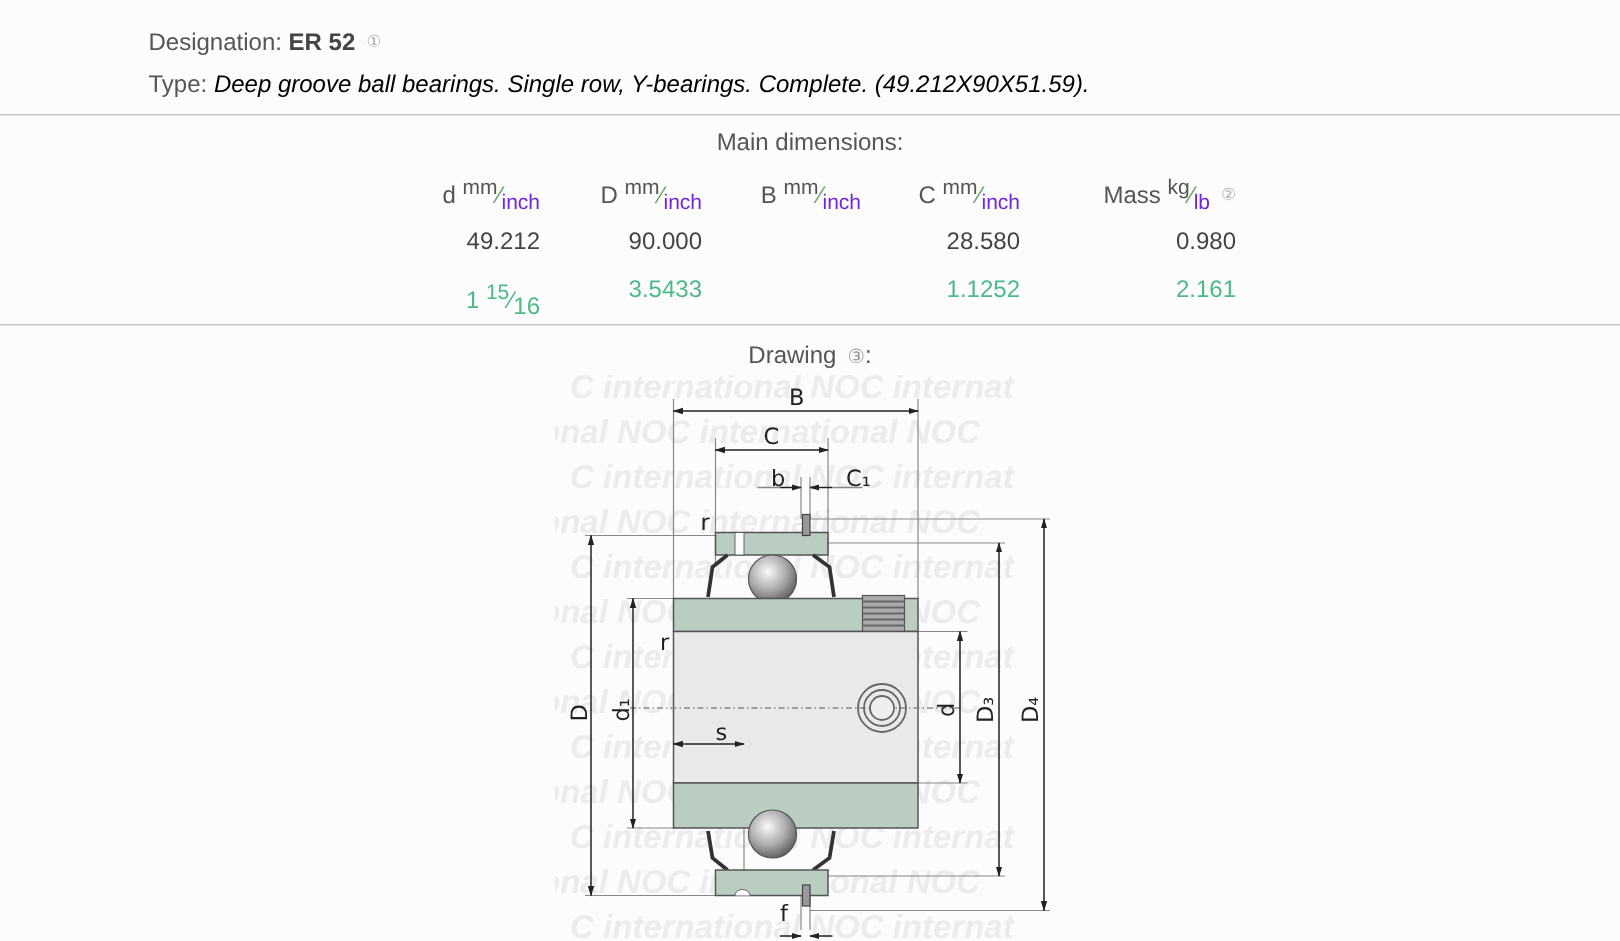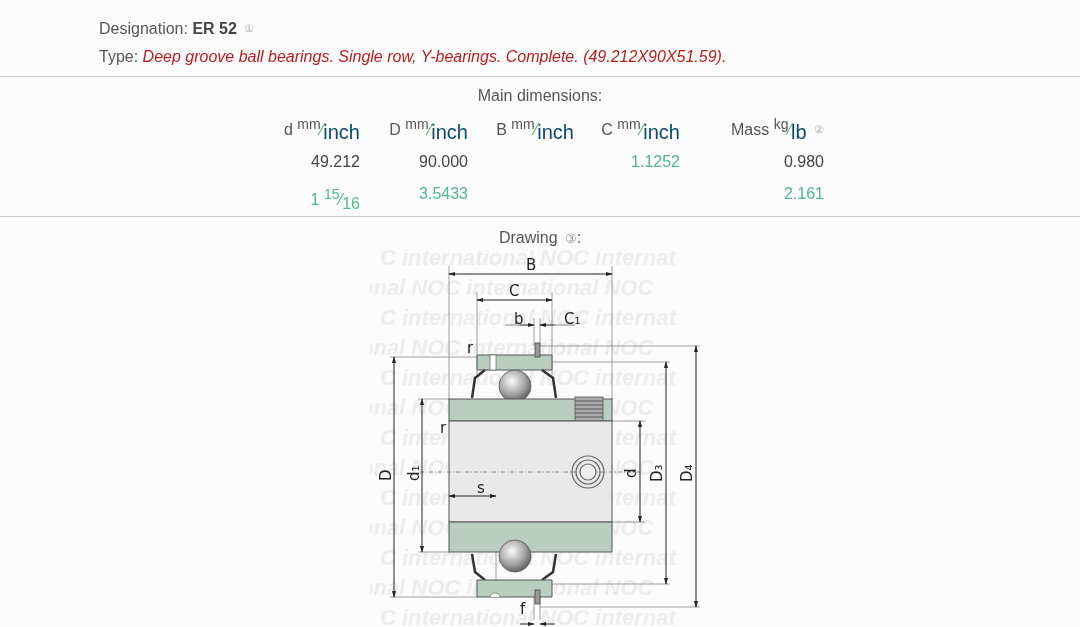--- a/index.html
+++ b/index.html
@@ -14,21 +14,21 @@
     }
     .header {
       position: absolute;
       left: 70px;
       top: 14px;
       font-size: 16px;
       line-height: 28px;
     }
     .header .label { color: #555; margin-left: 29px; }
     .header .value-bold { color: #444; font-weight: bold; }
-    .header .italic { font-style: italic; color: #b91c1c; }
+    .header .italic { font-style: italic; color: #000000; }
     .info-icon {
       display: inline-block;
       font-size: 11px;
       color: #aaa;
       vertical-align: 2px;
       margin-left: 3px;
     }
     .divider {
       position: absolute;
       left: 0;
@@ -53,21 +53,21 @@
       position: absolute;
       text-align: right;
     }
     .col .hdr {
       height: 30px;
       white-space: nowrap;
       color: #555;
     }
     .col .hdr sup { font-size: 14px; color: #555; vertical-align: 6px; }
     .col .hdr .slash { color: #6a6; }
-    .col .hdr .sub { color: #0c4a6e; font-size: 20px; vertical-align: -4px; }
+    .col .hdr .sub { color: #6d28d9; font-size: 14px; vertical-align: -4px; }
     .col .mm { height: 32px; line-height: 32px; color: #444; }
     .col .inch { height: 32px; line-height: 32px; color: #4db88a; }
     .frac sup { font-size: 14px; vertical-align: 6px; }
     .frac sub { font-size: 16px; vertical-align: -4px; }
     .drawing {
       position: absolute;
       left: 370px;
       top: 250px;
       width: 340px;
       height: 377px;
@@ -105,20 +105,21 @@
     <div class="mm">90.000</div>
     <div class="inch">3.5433</div>
   </div>
 
   <div class="col" style="left:214px; width:90px">
     <div class="hdr"><span>B</span> <sup>mm</sup><span class="slash">⁄</span><span class="sub">inch</span></div>
   </div>
 
   <div class="col" style="left:320px; width:90px">
     <div class="hdr"><span>C</span> <sup>mm</sup><span class="slash">⁄</span><span class="sub">inch</span></div>
+    <div class="mm">28.580</div>
     <div class="inch">1.1252</div>
   </div>
 
   <div class="col" style="left:440px; width:114px">
     <div class="hdr"><span>Mass</span> <sup>kg</sup><span class="slash">⁄</span><span class="sub">lb</span> <span class="info-icon">②</span></div>
     <div class="mm">0.980</div>
     <div class="inch">2.161</div>
   </div>
 </div>
 

